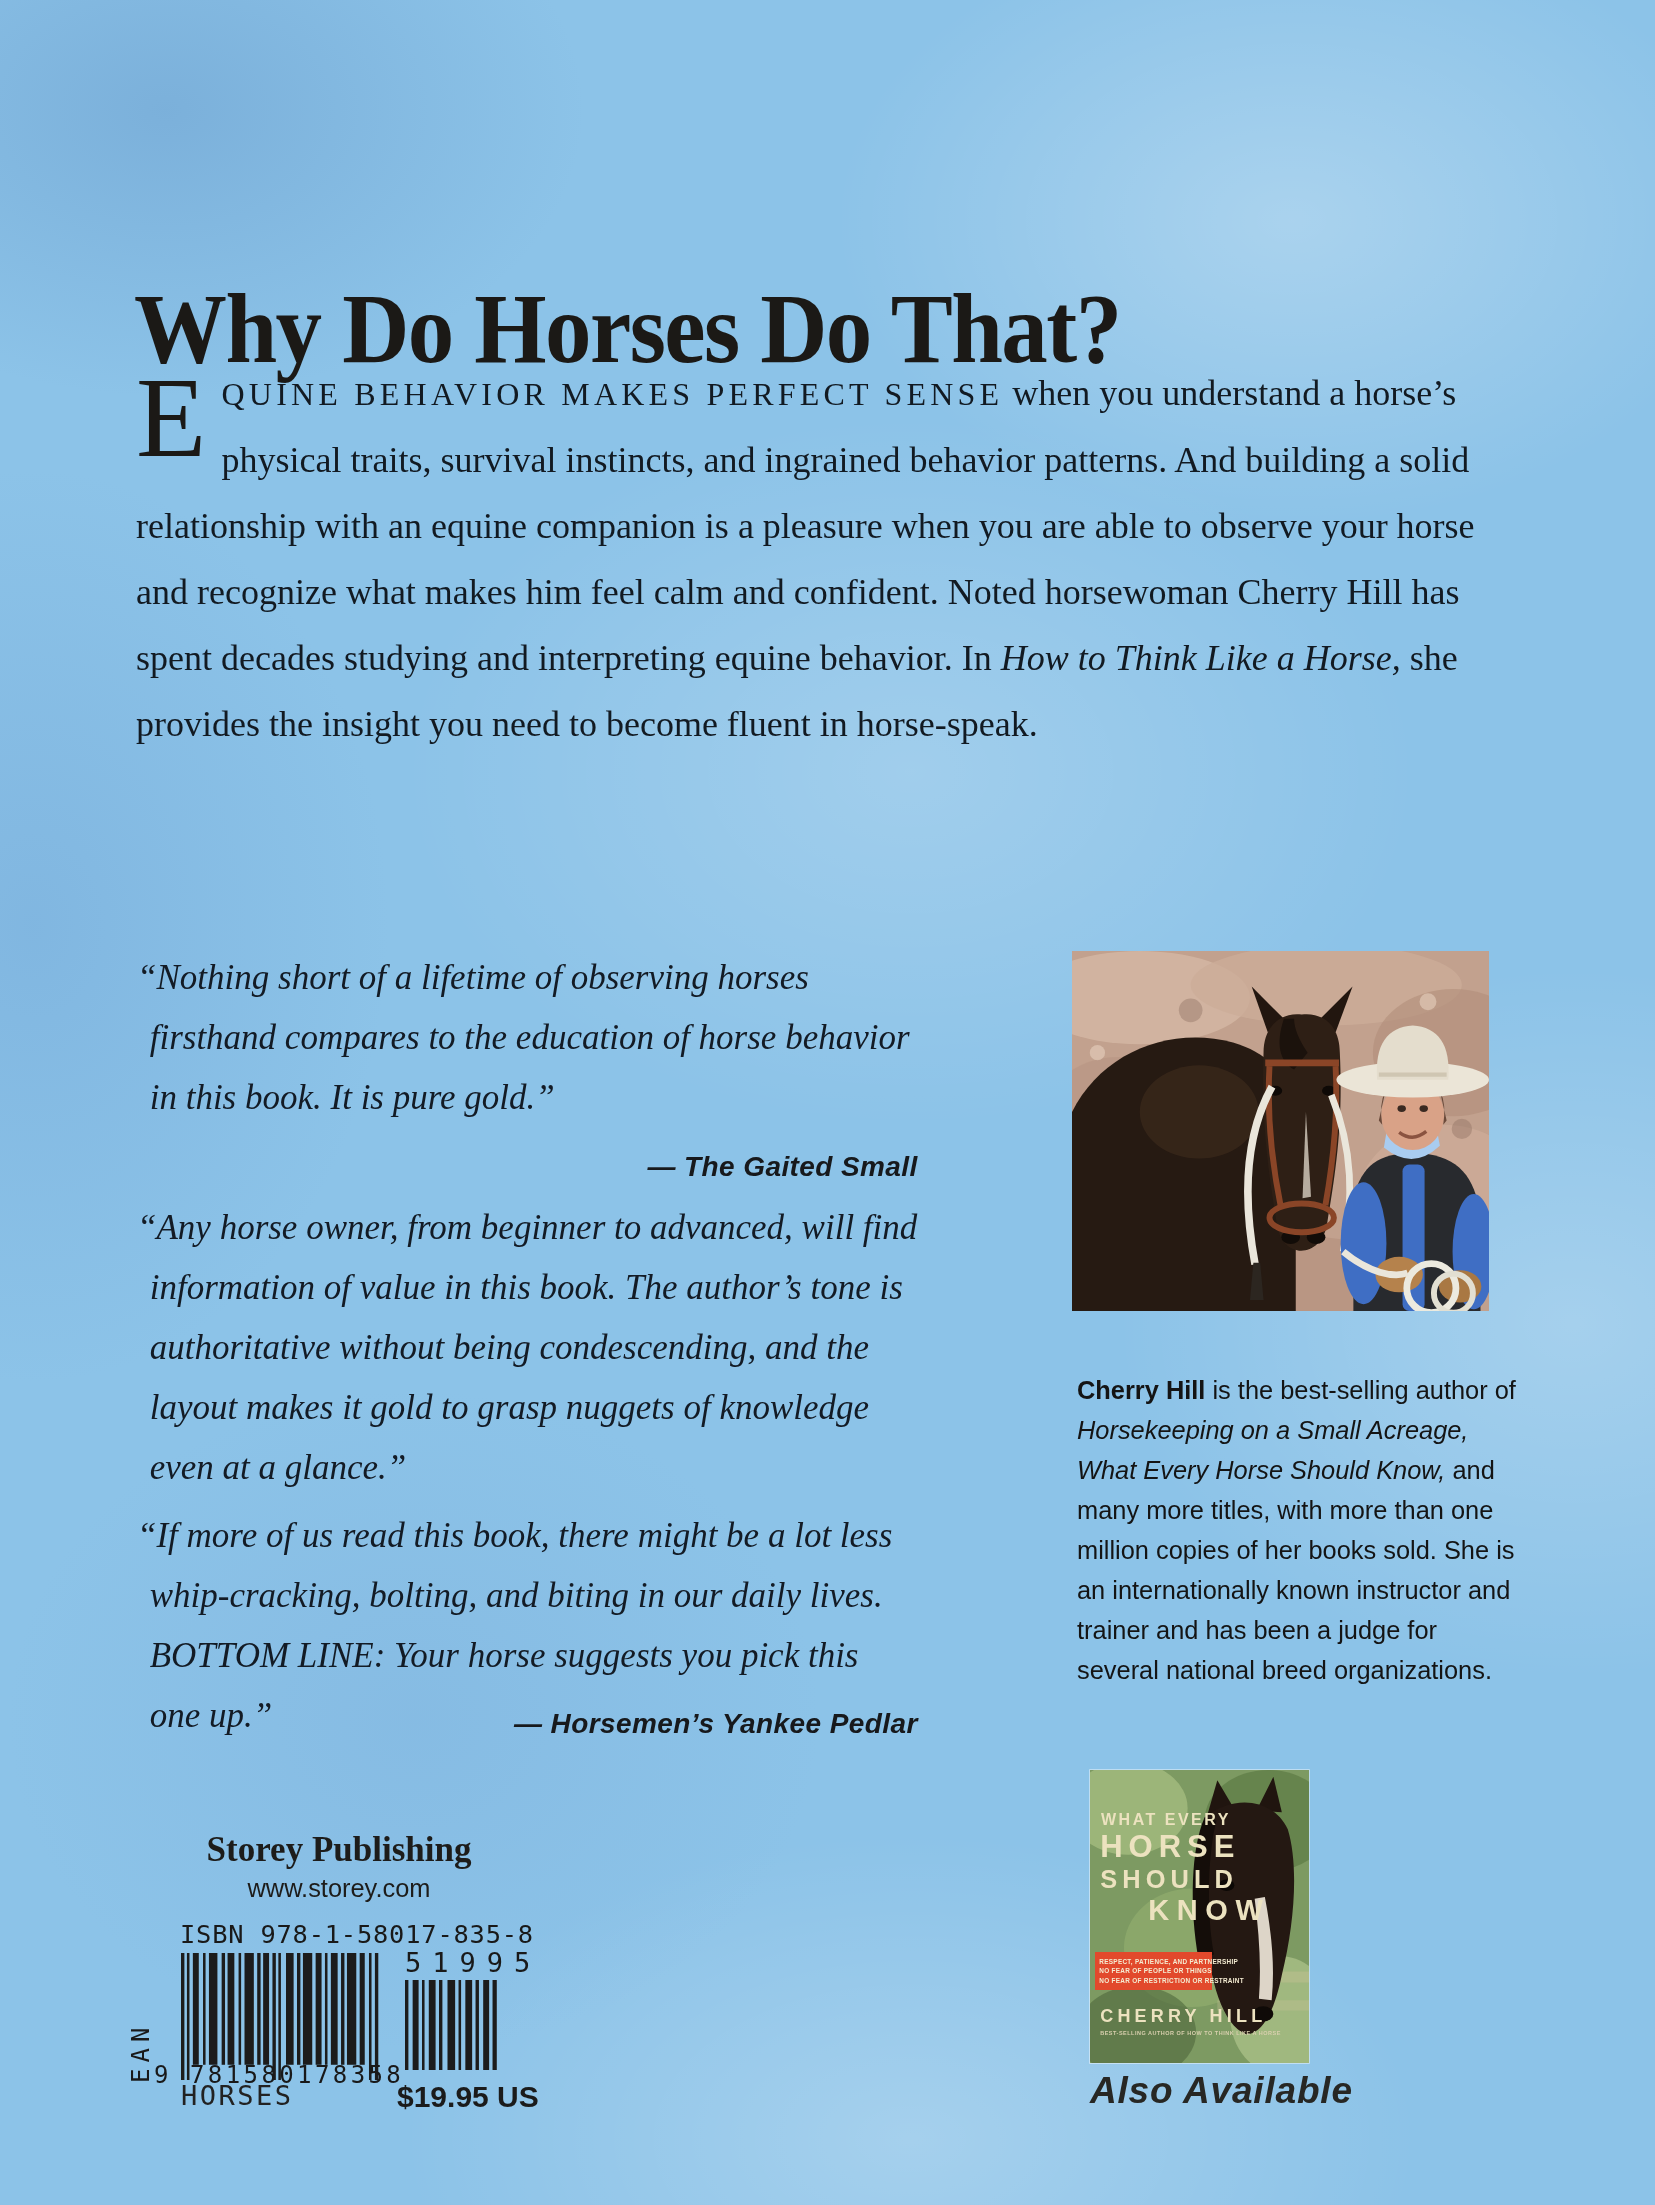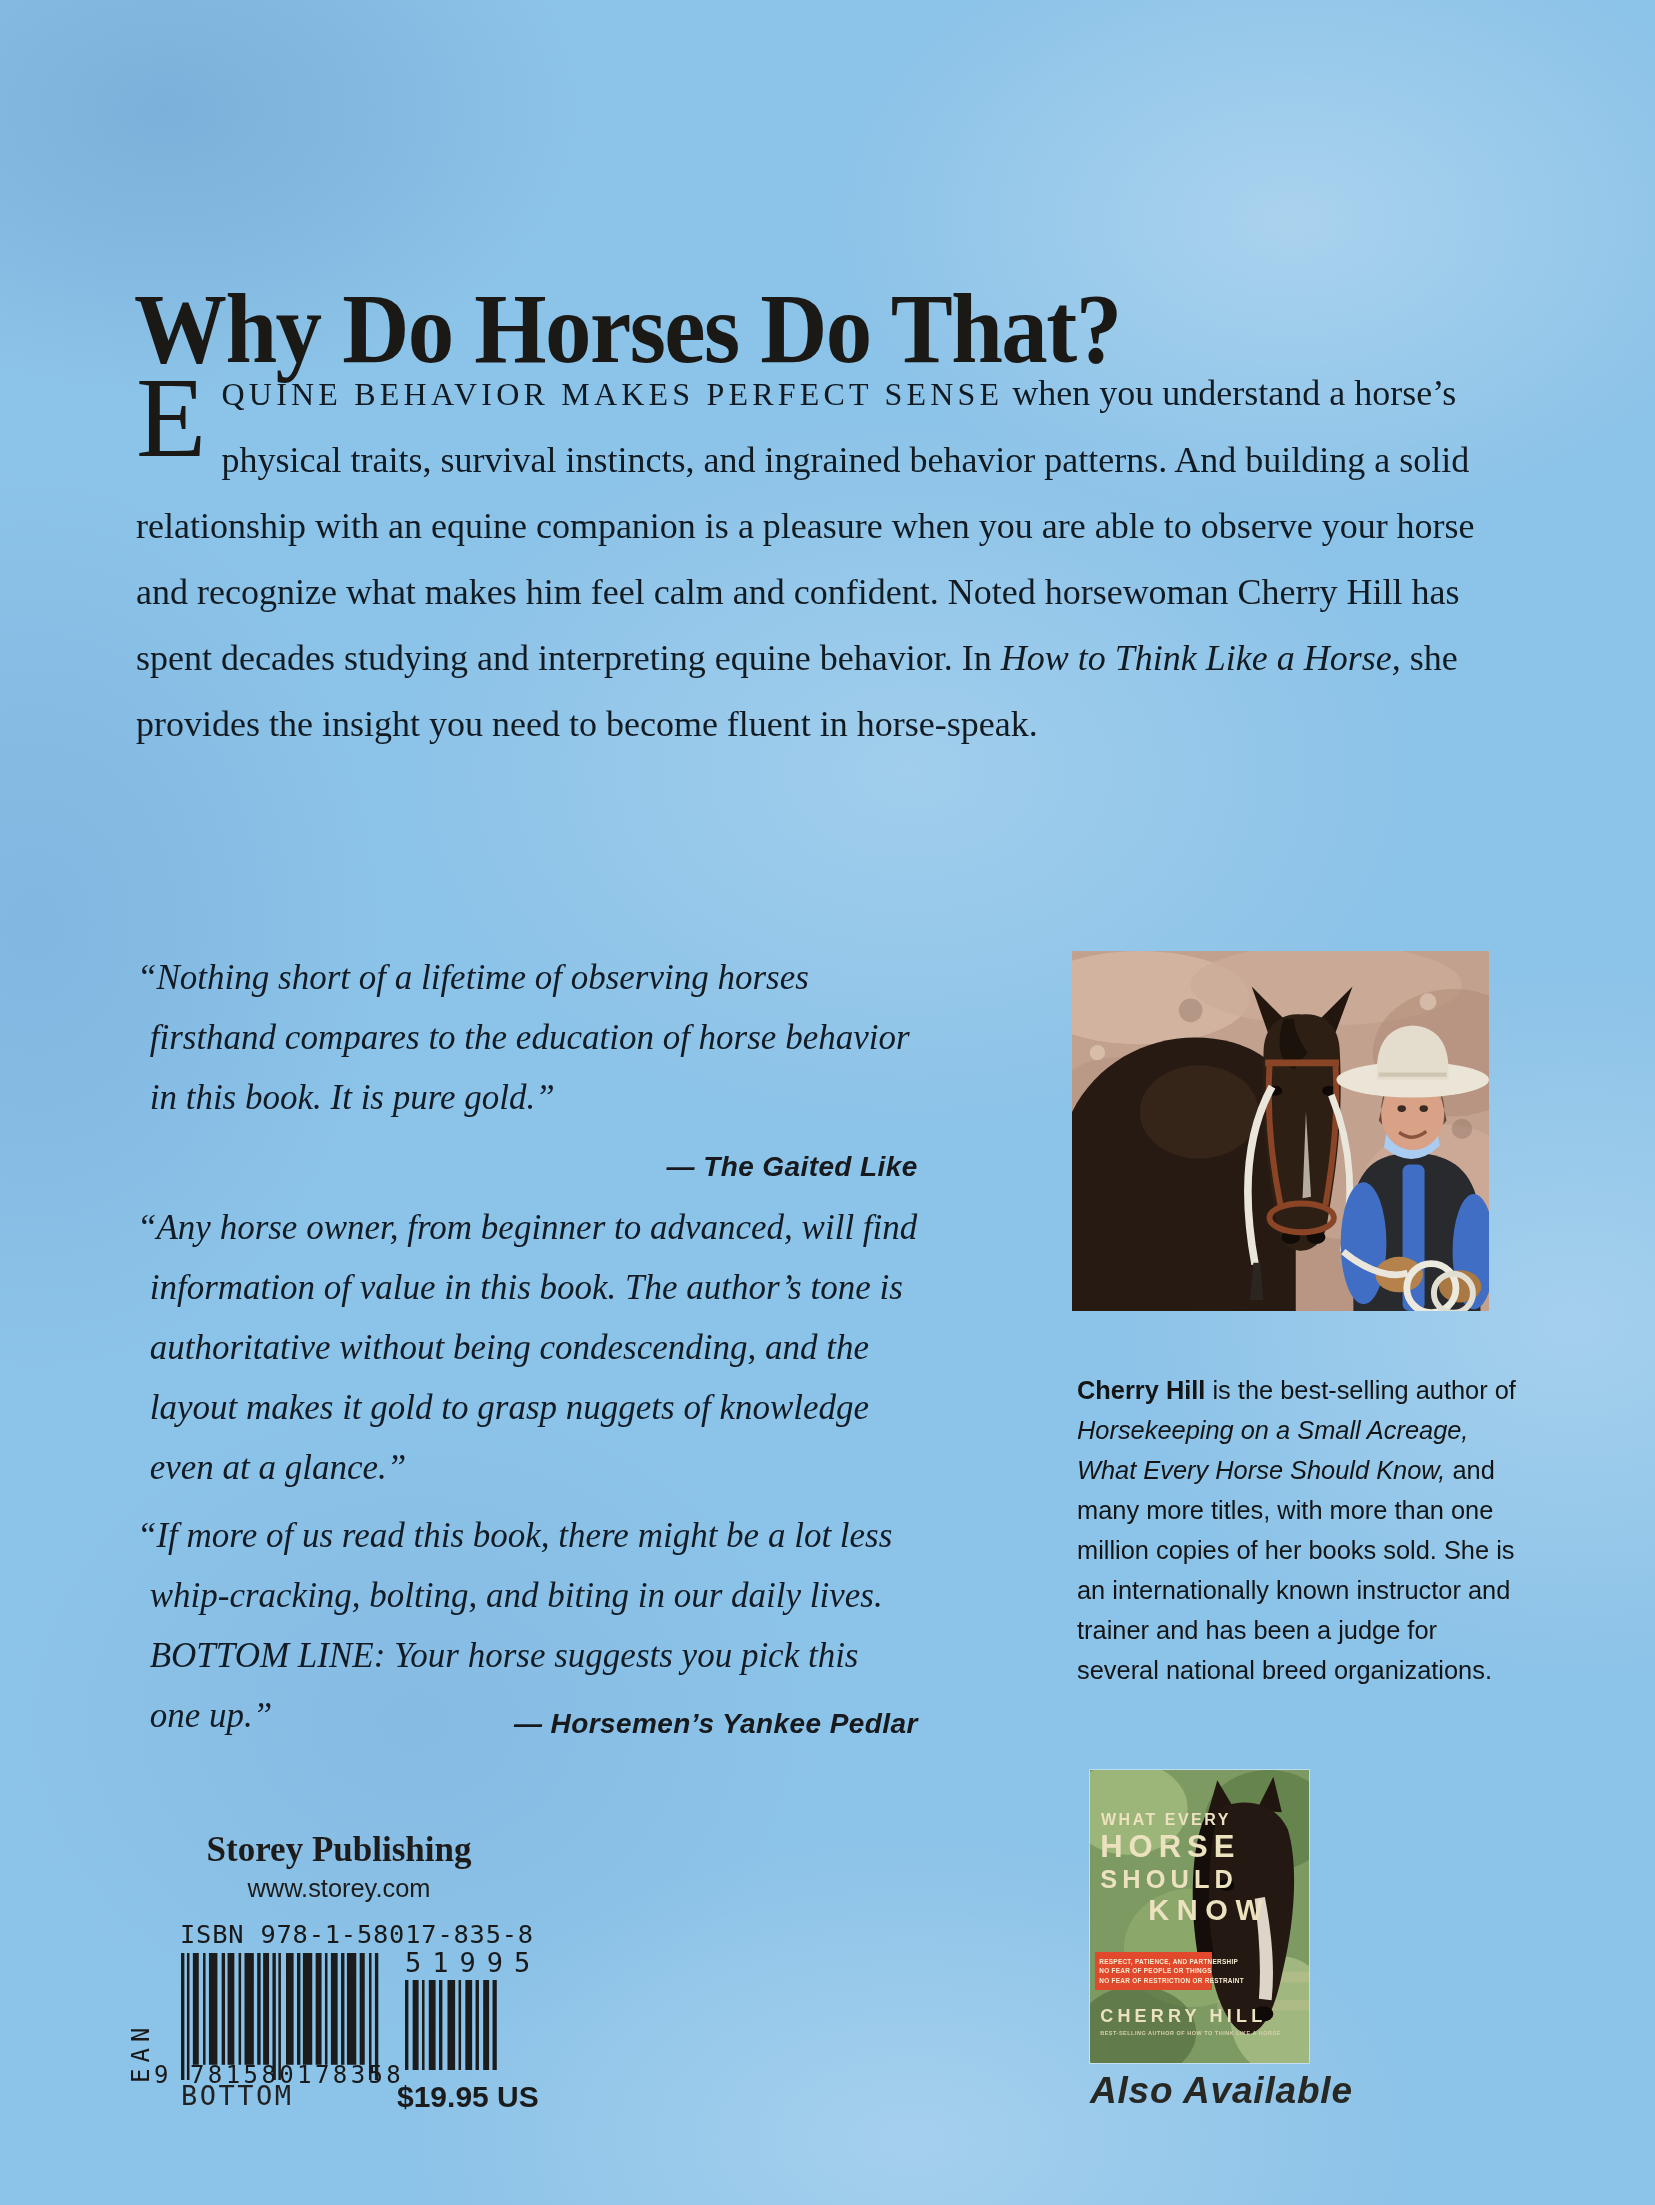--- a/index.html
+++ b/index.html
@@ -90,21 +90,21 @@
 <div class="page">
 
   <h1 class="abs title">Why Do Horses Do That?</h1>
 
   <div class="abs intro">
     <span class="dropcap">E</span><span class="lead-caps">QUINE BEHAVIOR MAKES PERFECT SENSE</span><span> when you understand a horse’s physical traits, survival instincts, and ingrained behavior patterns. And building a solid relationship with an equine companion is a pleasure when you are able to observe your horse and recognize what makes him feel calm and confident. Noted horsewoman Cherry Hill has spent decades studying and interpreting equine behavior. In </span><i>How to Think Like a Horse,</i><span> she provides the insight you need to become fluent in horse-speak.</span>
   </div>
 
   <div class="abs quote" style="top:948px;">
     <span>“Nothing short of a lifetime of observing horses firsthand compares to the education of horse behavior in this book. It is pure gold.”</span>
-    <span class="attr attr-below">— The Gaited Like</span>
+    <span class="attr attr-below">— The Gaited Small</span>
   </div>
 
   <div class="abs quote" style="top:1198px;">
     <span>“Any horse owner, from beginner to advanced, will find information of value in this book. The author’s tone is authoritative without being condescending, and the layout makes it gold to grasp nuggets of knowledge even at a glance.”</span>
   </div>
 
   <div class="abs quote" style="top:1506px;">
     <span>“If more of us read this book, there might be a lot less whip-cracking, bolting, and biting in our daily lives. BOTTOM LINE: Your horse suggests you pick this one up.”</span>
     <span class="attr attr-inline">— Horsemen’s Yankee Pedlar</span>
   </div>
@@ -221,21 +221,21 @@
           <rect x="50" width="9" height="106"></rect>
         <rect x="63" width="3" height="106"></rect>
           <rect x="71" width="8" height="106"></rect>
         <rect x="83" width="4" height="106"></rect>
           <rect x="92" width="7" height="106"></rect>
         <rect x="103" width="5" height="106"></rect>
       </g>
     </svg>
   </div>
 
-  <div class="abs mono category">BOTTOM</div>
+  <div class="abs mono category">HORSES</div>
   <div class="abs price">$19.95 US</div>
 
   <div class="abs mini-cover">
     <svg viewBox="0 0 258 346" preserveAspectRatio="none">
       <rect width="258" height="346" fill="#7d9a62"></rect>
       <ellipse cx="45" cy="45" rx="70" ry="55" fill="#a9c183" opacity=".7"></ellipse>
       <ellipse cx="210" cy="60" rx="75" ry="60" fill="#5d7a45" opacity=".7"></ellipse>
       <ellipse cx="120" cy="210" rx="80" ry="70" fill="#94b070" opacity=".6"></ellipse>
       <ellipse cx="55" cy="310" rx="70" ry="55" fill="#4e683c" opacity=".6"></ellipse>
       <ellipse cx="225" cy="290" rx="60" ry="70" fill="#c4d69b" opacity=".5"></ellipse>

